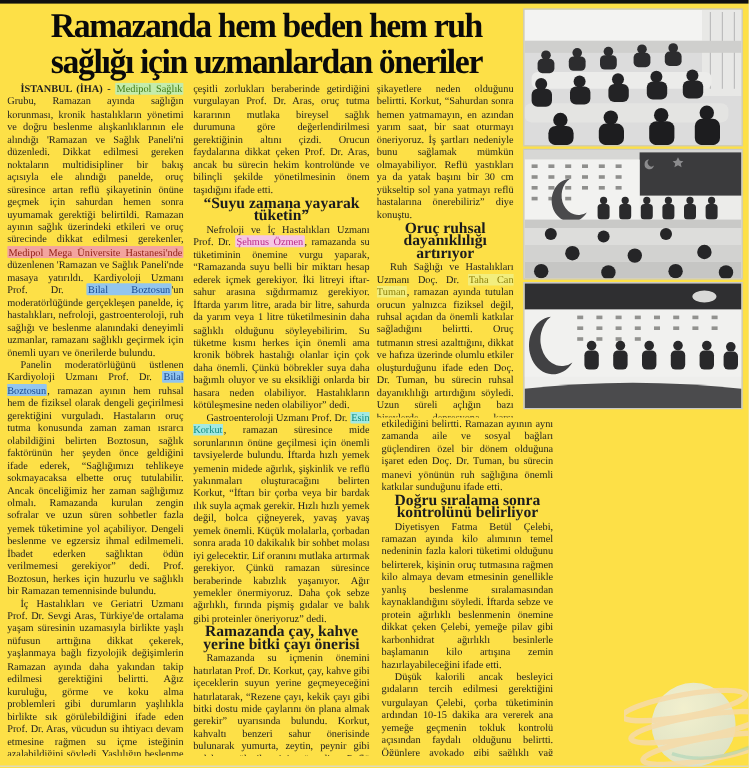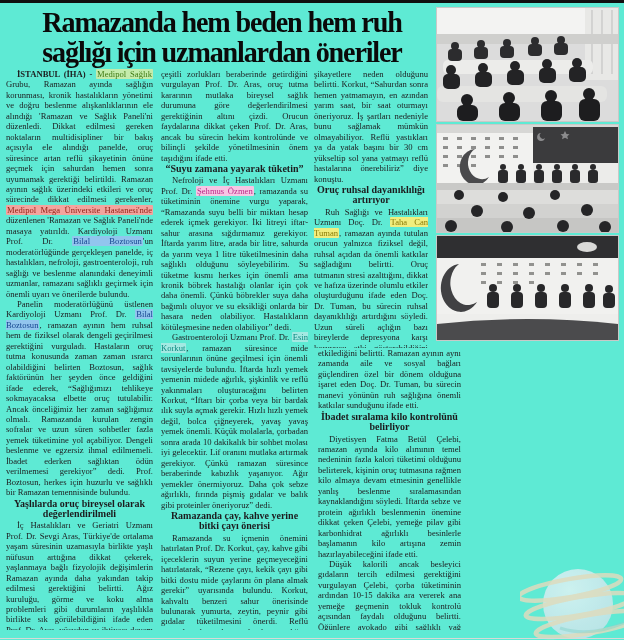--- a/index.html
+++ b/index.html
@@ -1,32 +1,32 @@
 <!DOCTYPE html>
 <html lang="tr"><head>
 <meta charset="utf-8">
 <style>
   html,body{margin:0;padding:0;background:#e8e8e8;}
-  .page{position:relative;width:624px;height:640px;background:#5eead4;overflow:hidden;
+  .page{position:relative;width:624px;height:640px;background:#fde047;overflow:hidden;
         font-family:"Liberation Serif","DejaVu Serif",serif;}
   .top-rule{position:absolute;left:0;top:0;width:624px;height:3px;background:#101010;}
   .bottom-rule{position:absolute;left:0;bottom:1px;width:624px;height:1px;background:#d9d9d6;}
   .headline{position:absolute;left:3px;top:7px;width:438px;text-align:center;
             font-weight:700;font-size:29px;line-height:30px;letter-spacing:-1.2px;color:#0a0a0a;}
   .headline .hl-line{transform:scaleX(.97);transform-origin:center;}
   
   .col{position:absolute;top:69px;height:561px;overflow:hidden;text-align:justify;
        font-size:8.6px;line-height:10.45px;color:#1c1c1e;}
   #c1{left:6px;width:147px;}
   #c2{left:161px;width:147px;}
   #c3a{left:314px;width:114px;height:279px;}
   #c3b{left:318px;top:348px;width:143px;height:282px;}
   .para{margin:0;}
   .para.indent{text-indent:11px;}
-  .subhead{margin:1px 0;font-size:10px;line-height:10.4px;font-weight:700;text-align:center;text-indent:0;}
+  .subhead{margin:1px 0;font-size:13px;line-height:10.4px;font-weight:700;text-align:center;text-indent:0;}
   .bold{font-weight:700;margin-top:28px;}
   .hl{padding:0 1px;border-radius:1px;}
   
   .photo{position:absolute;left:437px;width:181px;background:#e6e6e6;outline:1px solid #c9c9c7;}
   #photo-1{top:8px;height:113px;}
   #photo-2{top:125px;height:107px;}
   #photo-3{top:236px;height:104px;}
   .photo svg{display:block;width:100%;height:100%;}
   
   .watermark{position:absolute;left:520px;top:556px;width:120px;height:90px;opacity:.85;}
@@ -199,39 +199,38 @@
         <circle cx="172" cy="53" r="4"></circle>
           <rect x="166" y="57" width="12" height="15" rx="4"></rect>
       </g>
       <path d="M0 88 Q90 78 181 88 L181 104 L0 104 Z" fill="#4b4b4d"></path>
     </svg>
   </div>
 
   <div class="col" id="c1">
       <p class="para indent"><span class="bold">İSTANBUL (İHA) - </span><span class="hl" style="background-color: rgb(196, 236, 171); color: rgb(63, 122, 20);">Medipol Sağlık</span><span> Grubu, Ramazan ayında sağlığın korunması, kronik hastalıkların yönetimi ve doğru beslenme alışkanlıklarının ele alındığı 'Ramazan ve Sağlık Paneli'ni düzenledi. Dikkat edilmesi gereken noktaların multidisipliner bir bakış açısıyla ele alındığı panelde, oruç süresince artan reflü şikayetinin önüne geçmek için sahurdan hemen sonra uyumamak gerektiği belirtildi. Ramazan ayının sağlık üzerindeki etkileri ve oruç sürecinde dikkat edilmesi gerekenler, </span><span class="hl" style="background-color: rgb(243, 164, 158); color: rgb(143, 29, 18);">Medipol Mega Üniversite Hastanesi'nde</span><span> düzenlenen 'Ramazan ve Sağlık Paneli'nde masaya yatırıldı. Kardiyoloji Uzmanı Prof. Dr. </span><span class="hl" style="background-color: rgb(146, 197, 238); color: rgb(22, 69, 143);">Bilal Boztosun</span><span>'un moderatörlüğünde gerçekleşen panelde, iç hastalıkları, nefroloji, gastroenteroloji, ruh sağlığı ve beslenme alanındaki deneyimli uzmanlar, ramazanı sağlıklı geçirmek için önemli uyarı ve önerilerde bulundu.</span></p>
       <p class="para indent"><span>Panelin moderatörlüğünü üstlenen Kardiyoloji Uzmanı Prof. Dr. </span><span class="hl" style="background-color: rgb(146, 197, 238); color: rgb(22, 69, 143);">Bilal Boztosun</span><span>, ramazan ayının hem ruhsal hem de fiziksel olarak dengeli geçirilmesi gerektiğini vurguladı. Hastaların oruç tutma konusunda zaman zaman ısrarcı olabildiğini belirten Boztosun, sağlık faktörünün her şeyden önce geldiğini ifade ederek, “Sağlığımızı tehlikeye sokmayacaksa elbette oruç tutulabilir. Ancak önceliğimiz her zaman sağlığımız olmalı. Ramazanda kurulan zengin sofralar ve uzun süren sohbetler fazla yemek tüketimine yol açabiliyor. Dengeli beslenme ve egzersiz ihmal edilmemeli. İbadet ederken sağlıktan ödün verilmemesi gerekiyor” dedi. Prof. Boztosun, herkes için huzurlu ve sağlıklı bir Ramazan temennisinde bulundu.</span></p>
-      <h3 class="subhead">Yaşlılarda oruç bireysel olarak değerlendirilmeli</h3>
       <p class="para indent"><span>İç Hastalıkları ve Geriatri Uzmanı Prof. Dr. Sevgi Aras, Türkiye'de ortalama yaşam süresinin uzamasıyla birlikte yaşlı nüfusun arttığına dikkat çekerek, yaşlanmaya bağlı fizyolojik değişimlerin Ramazan ayında daha yakından takip edilmesi gerektiğini belirtti. Ağız kuruluğu, görme ve koku alma problemleri gibi durumların yaşlılıkla birlikte sık görülebildiğini ifade eden Prof. Dr. Aras, vücudun su ihtiyacı devam etmesine rağmen su içme isteğinin azalabildiğini söyledi. Yaşlılığın beslenme açısından da</span></p>
     </div>
   <div class="col" id="c2">
       <p class="para"><span>çeşitli zorlukları beraberinde getirdiğini vurgulayan Prof. Dr. Aras, oruç tutma kararının mutlaka bireysel sağlık durumuna göre değerlendirilmesi gerektiğinin altını çizdi. Orucun faydalarına dikkat çeken Prof. Dr. Aras, ancak bu sürecin hekim kontrolünde ve bilinçli şekilde yönetilmesinin önem taşıdığını ifade etti.</span></p>
       <h3 class="subhead">“Suyu zamana yayarak tüketin”</h3>
       <p class="para indent"><span>Nefroloji ve İç Hastalıkları Uzmanı Prof. Dr. </span><span class="hl" style="background-color: rgb(246, 197, 228); color: rgb(187, 42, 136);">Şehmus Özmen</span><span>, ramazanda su tüketiminin önemine vurgu yaparak, “Ramazanda suyu belli bir miktarı hesap ederek içmek gerekiyor. İki litreyi iftar-sahur arasına sığdırmamız gerekiyor. İftarda yarım litre, arada bir litre, sahurda da yarım veya 1 litre tüketilmesinin daha sağlıklı olduğunu söyleyebilirim. Su tüketme kısmı herkes için önemli ama kronik böbrek hastalığı olanlar için çok daha önemli. Çünkü böbrekler suya daha bağımlı oluyor ve su eksikliği onlarda bir hasara neden olabiliyor. Hastalıkların kötüleşmesine neden olabiliyor” dedi.</span></p>
       <p class="para indent"><span>Gastroenteroloji Uzmanı Prof. Dr. </span><span class="hl" style="background-color: rgb(163, 233, 226); color: rgb(13, 138, 128);">Esin Korkut</span><span>, ramazan süresince mide sorunlarının önüne geçilmesi için önemli tavsiyelerde bulundu. İftarda hızlı yemek yemenin midede ağırlık, şişkinlik ve reflü yakınmaları oluşturacağını belirten Korkut, “İftarı bir çorba veya bir bardak ılık suyla açmak gerekir. Hızlı hızlı yemek değil, bolca çiğneyerek, yavaş yavaş yemek önemli. Küçük molalarla, çorbadan sonra arada 10 dakikalık bir sohbet molası iyi gelecektir. Lif oranını mutlaka artırmak gerekiyor. Çünkü ramazan süresince beraberinde kabızlık yaşanıyor. Ağır yemekler önermiyoruz. Daha çok sebze ağırlıklı, fırında pişmiş gıdalar ve balık gibi proteinler öneriyoruz” dedi.</span></p>
       <h3 class="subhead">Ramazanda çay, kahve yerine bitki çayı önerisi</h3>
       <p class="para indent"><span>Ramazanda su içmenin önemini hatırlatan Prof. Dr. Korkut, çay, kahve gibi içeceklerin suyun yerine geçmeyeceğini hatırlatarak, “Rezene çayı, kekik çayı gibi bitki dostu mide çaylarını ön plana almak gerekir” uyarısında bulundu. Korkut, kahvaltı benzeri sahur önerisinde bulunarak yumurta, zeytin, peynir gibi gıdalar tüketilmesini önerdi. Reflü tarzında yakınmaların çok sık yaşandığını belirten Korkut, özellikle sahurdan sonra hemen uyumanın bu</span></p>
     </div>
   <div class="col" id="c3a">
       <p class="para"><span>şikayetlere neden olduğunu belirtti. Korkut, “Sahurdan sonra hemen yatmamayın, en azından yarım saat, bir saat oturmayı öneriyoruz. İş şartları nedeniyle bunu sağlamak mümkün olmayabiliyor. Reflü yastıkları ya da yatak başını bir 30 cm yükseltip sol yana yatmayı reflü hastalarına önerebiliriz” diye konuştu.</span></p>
       <h3 class="subhead">Oruç ruhsal dayanıklılığı artırıyor</h3>
       <p class="para indent"><span>Ruh Sağlığı ve Hastalıkları Uzmanı Doç. Dr. </span><span class="hl" style="background-color: rgb(242, 238, 126); color: rgb(138, 124, 8);">Taha Can Tuman</span><span>, ramazan ayında tutulan orucun yalnızca fiziksel değil, ruhsal açıdan da önemli katkılar sağladığını belirtti. Oruç tutmanın stresi azalttığını, dikkat ve hafıza üzerinde olumlu etkiler oluşturduğunu ifade eden Doç. Dr. Tuman, bu sürecin ruhsal dayanıklılığı artırdığını söyledi. Uzun süreli açlığın bazı bireylerde depresyona karşı koruyucu etki gösterebildiğini dile getiren Doç. Dr. Tuman, ancak bu dönemde uyku düzeninin bozulabildiğine dikkat çekti. İftar ve sahur saatlerinin mümkün olduğunca düzenli tutulması gerektiğini vurgulayan Doç. Dr. Tuman, gün içerisinde yapılacak kısa süreli uykuların zihni dinlendirdiğini ve uzun vadede ruh sağlığını olumlu</span></p>
     </div>
   <div class="col" id="c3b">
       <p class="para"><span>etkilediğini belirtti. Ramazan ayının aynı zamanda aile ve sosyal bağları güçlendiren özel bir dönem olduğuna işaret eden Doç. Dr. Tuman, bu sürecin manevi yönünün ruh sağlığına önemli katkılar sunduğunu ifade etti.</span></p>
-      <h3 class="subhead">İbadet sıralama kilo kontrolünü belirliyor</h3>
+      <h3 class="subhead">Doğru sıralama sonra kontrolünü belirliyor</h3>
       <p class="para indent"><span>Diyetisyen Fatma Betül Çelebi, ramazan ayında kilo alımının temel nedeninin fazla kalori tüketimi olduğunu belirterek, kişinin oruç tutmasına rağmen kilo almaya devam etmesinin genellikle yanlış beslenme sıralamasından kaynaklandığını söyledi. İftarda sebze ve protein ağırlıklı beslenmenin önemine dikkat çeken Çelebi, yemeğe pilav gibi karbonhidrat ağırlıklı besinlerle başlamanın kilo artışına zemin hazırlayabileceğini ifade etti.</span></p>
       <p class="para indent"><span>Düşük kalorili ancak besleyici gıdaların tercih edilmesi gerektiğini vurgulayan Çelebi, çorba tüketiminin ardından 10-15 dakika ara vererek ana yemeğe geçmenin tokluk kontrolü açısından faydalı olduğunu belirtti. Öğünlere avokado gibi sağlıklı yağ kaynaklarının eklenmesinin uzun süre tok kalmaya yardımcı olacağını dile getiren Çelebi, tam buğday ekmeğinin de tercih edilmesini önerdi.</span></p>
     </div>
 
   <svg class="watermark" viewBox="0 0 120 90">
     <defs>
       <radialGradient id="wmSphere" cx="38%" cy="30%" r="75%">
         <stop offset="0%" stop-color="#eef4f8"></stop>
         <stop offset="100%" stop-color="#d4e2ec"></stop>
       </radialGradient>

